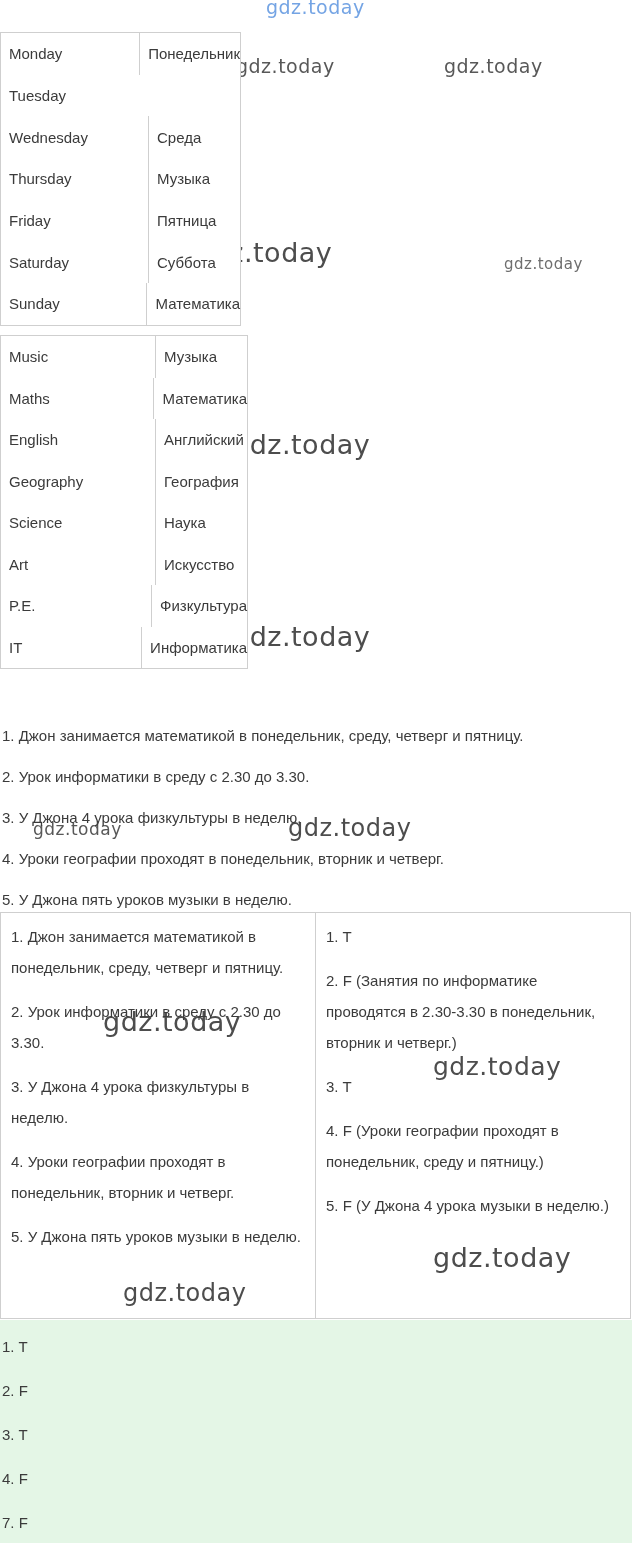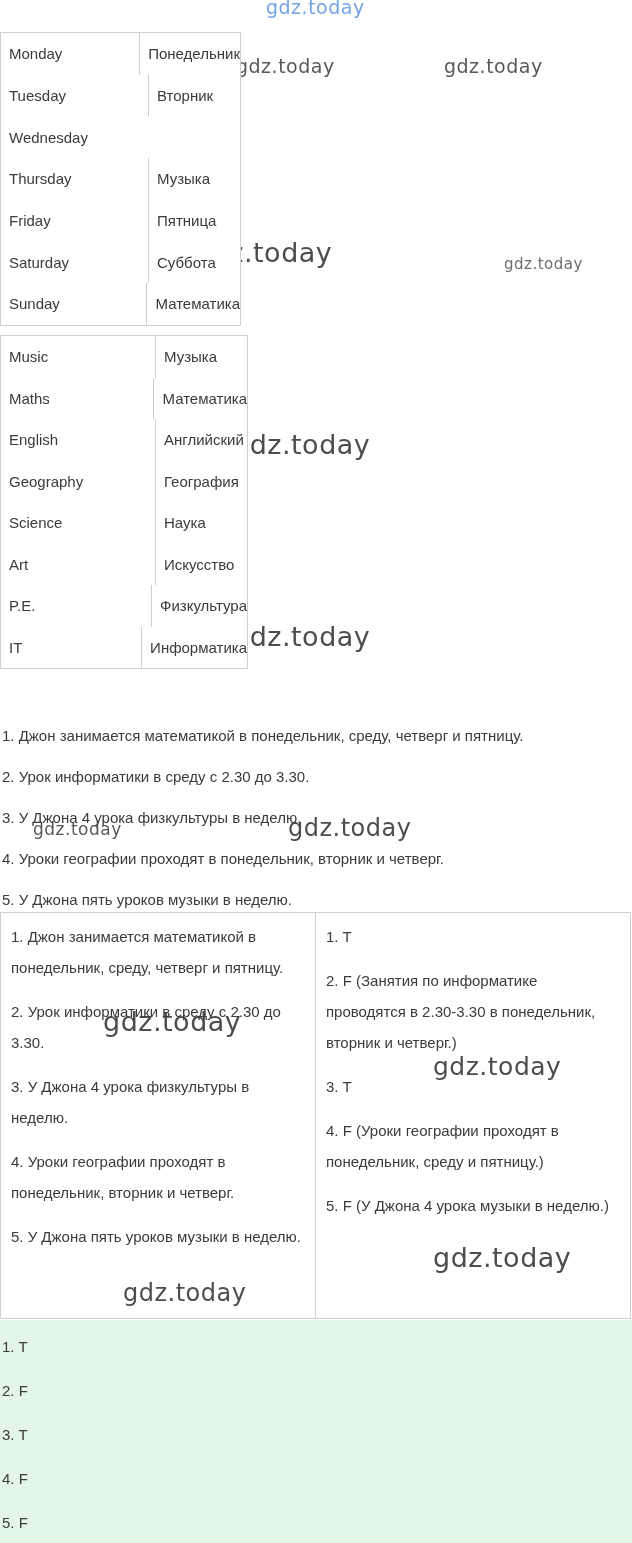--- a/index.html
+++ b/index.html
@@ -113,24 +113,24 @@
   <span class="wm" style="top:1434px;left:433px;font-size:27px;color:#4d4d4d;">gdz.today</span>
   <span class="wm" style="top:1468px;left:123px;font-size:27px;color:#4d4d4d;">gdz.today</span>
 
   <div class="vocab-table days-table">
     <div class="vrow">
       <div class="cell en">Monday</div>
       <div class="cell ru">Понедельник</div>
     </div>
     <div class="vrow">
       <div class="cell en">Tuesday</div>
-      <div class="cell ru">Вторник</div>
     </div>
     <div class="vrow">
       <div class="cell en">Wednesday</div>
+      <div class="cell ru">Среда</div>
     </div>
     <div class="vrow">
       <div class="cell en">Thursday</div>
       <div class="cell ru">Музыка</div>
     </div>
     <div class="vrow">
       <div class="cell en">Friday</div>
       <div class="cell ru">Пятница</div>
     </div>
     <div class="vrow">
@@ -201,16 +201,16 @@
       <p>4. F (Уроки географии проходят в понедельник, среду и пятницу.)</p>
       <p>5. F (У Джона 4 урока музыки в неделю.)</p>
     </div>
   </div>
 
   <div class="final-answers">
     <p>1. T</p>
     <p>2. F</p>
     <p>3. T</p>
     <p>4. F</p>
-    <p>5. F</p>
+    <p>7. F</p>
   </div>
 
 </div>
 
 </body></html>

